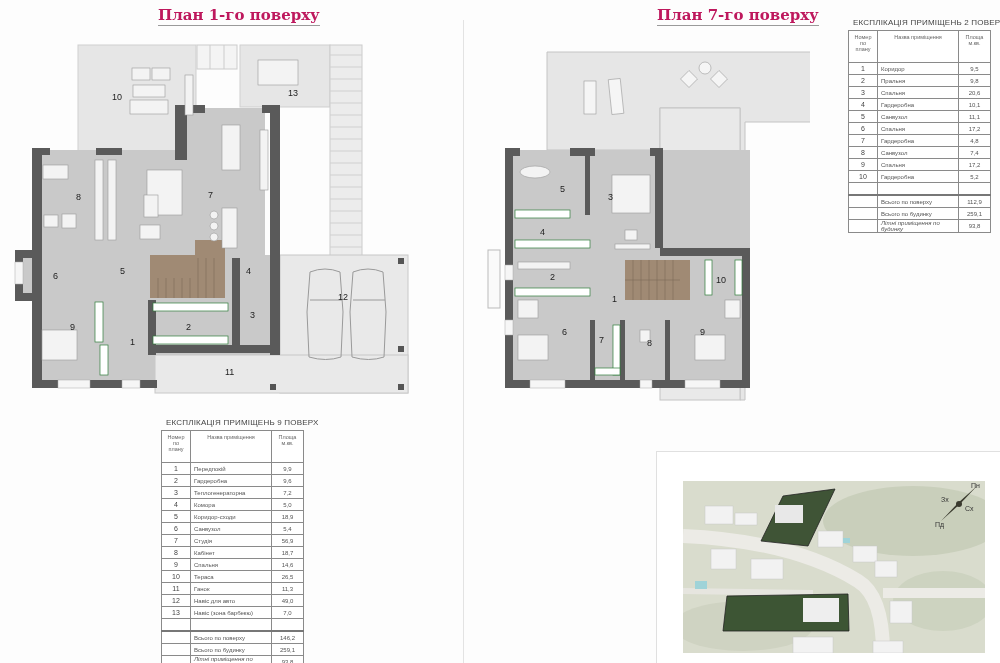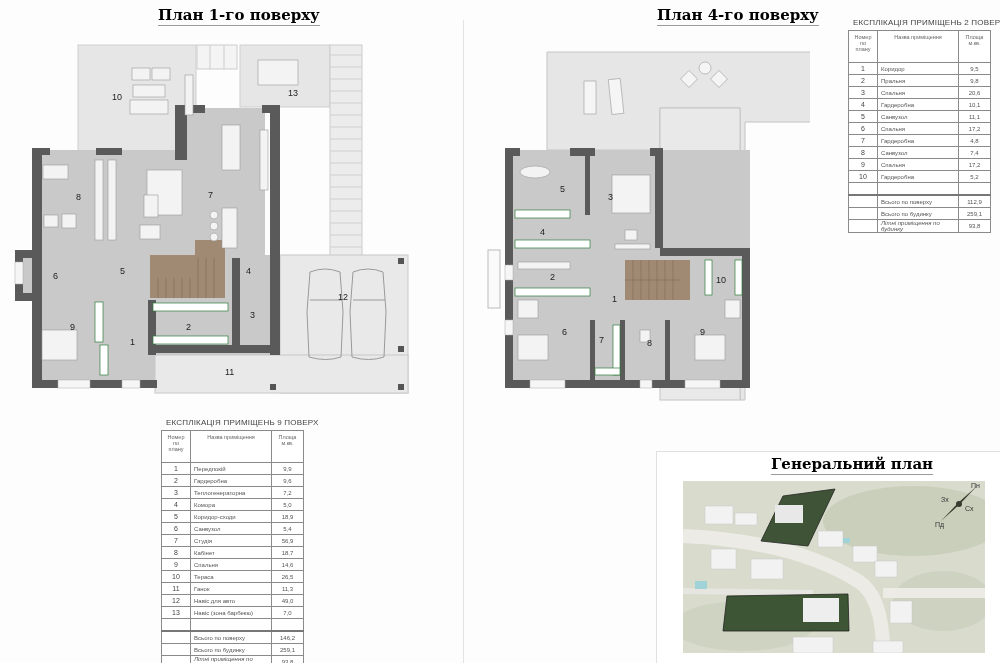--- a/index.html
+++ b/index.html
@@ -1,18 +1,18 @@
 <!DOCTYPE html>
 <html><head>
 <meta charset="utf-8">
 <style>
   html, body { margin:0; padding:0; }
   body { width:1000px; height:663px; background:#fdfdfd; position:relative; overflow:hidden; font-family:"Liberation Sans", sans-serif; color:#333; }
   .abs { position:absolute; }
-  .title { font-family:"DejaVu Serif", serif; font-weight:bold; font-size:15px; color:#000000; border-bottom:1px solid #9a9a9a; padding-bottom:1px; white-space:nowrap; }
+  .title { font-family:"DejaVu Serif", serif; font-weight:bold; font-size:15px; color:#be185d; border-bottom:1px solid #9a9a9a; padding-bottom:1px; white-space:nowrap; }
   .divider { position:absolute; left:463px; top:20px; width:1px; height:643px; background:#e3e3e3; }
   svg text { font-family:"Liberation Sans", sans-serif; }
   .expl-title { font-size:8px; color:#444; letter-spacing:0.2px; white-space:nowrap; }
   table.expl { border-collapse:collapse; font-size:6px; color:#555; background:#fff; }
   table.expl td, table.expl th { border:1px solid #8a8a8a; padding:0 3px; height:11px; font-weight:normal; }
   table.expl th { font-size:5.5px; color:#666; vertical-align:top; text-align:center; padding-top:3px; }
   table.expl td.num { text-align:center; font-size:7px; color:#444; }
   table.expl td.area { text-align:center; }
   table.expl td.name { text-align:left; }
   table.expl tr.total td { border-top:2px solid #777; }
@@ -248,21 +248,21 @@
         <td class="area">259,1</td>
       </tr>
   <tr>
         <td></td>
         <td class="name" style="font-style:italic;">Літні приміщення по будинку</td>
         <td class="area">93,8</td>
       </tr>
 </tbody>
   </table>
 
-<div class="abs title" style="left:657px; top:6px;">План 4-го поверху</div>
+<div class="abs title" style="left:657px; top:6px;">План 7-го поверху</div>
 
 <svg class="abs" style="left:480px; top:45px;" width="330" height="360" viewBox="480 45 330 360">
 
   <path d="M547 52 L825 52 L825 122 L745 122 L745 400 L740 400 L740 108 L660 108 L660 150 L547 150 Z" fill="#e6e6e6" stroke="#c4c4c4"></path>
   <rect x="660" y="108" width="80" height="292" fill="#e9e9e9" stroke="#c4c4c4"></rect>
 
   <g fill="#f5f5f5" stroke="#9a9a9a" stroke-width="0.6">
     <rect x="584" y="81" width="12" height="33"></rect>
       <rect x="610" y="79" width="12" height="35" transform="rotate(-6 616 96)"></rect>
     <circle cx="705" cy="68" r="6"></circle>
@@ -421,21 +421,20 @@
       </tr>
   <tr>
         <td></td>
         <td class="name" style="font-style:italic;">Літні приміщення по будинку</td>
         <td class="area">93,8</td>
       </tr>
 </tbody>
   </table>
 
 <div class="genplan-box">
-  <div class="abs title" style="left:114px; top:3px;">Генеральний план</div>
   <svg class="abs" style="left:26px; top:29px;" width="302" height="172" viewBox="0 0 302 172">
     <rect width="302" height="172" fill="#d9dccd"></rect>
 
     <ellipse cx="230" cy="40" rx="90" ry="35" fill="#c9cfbb"></ellipse>
     <ellipse cx="60" cy="145" rx="70" ry="25" fill="#cfd3c2"></ellipse>
     <ellipse cx="260" cy="120" rx="50" ry="30" fill="#cdd3c0"></ellipse>
 
     <path d="M0 55 Q 110 60 175 100 Q 200 115 200 172" stroke="#ecebe6" stroke-width="14" fill="none"></path>
     <path d="M200 112 L302 112" stroke="#ecebe6" stroke-width="10" fill="none"></path>
     <path d="M0 110 L130 112" stroke="#e6e5df" stroke-width="6" fill="none"></path>

